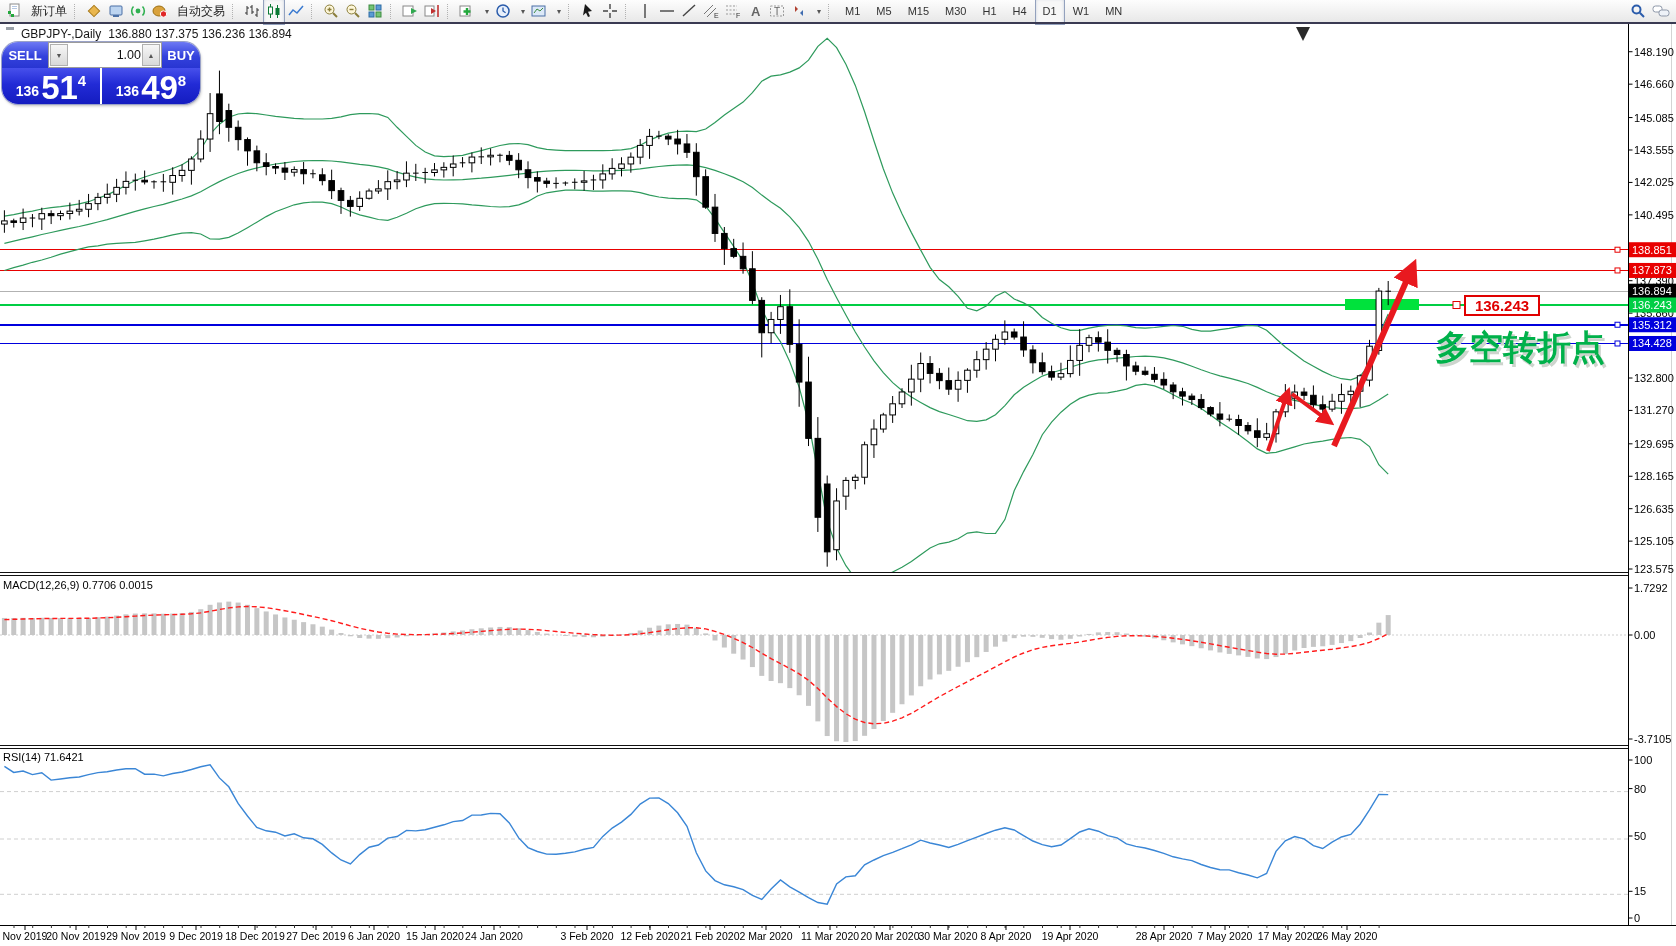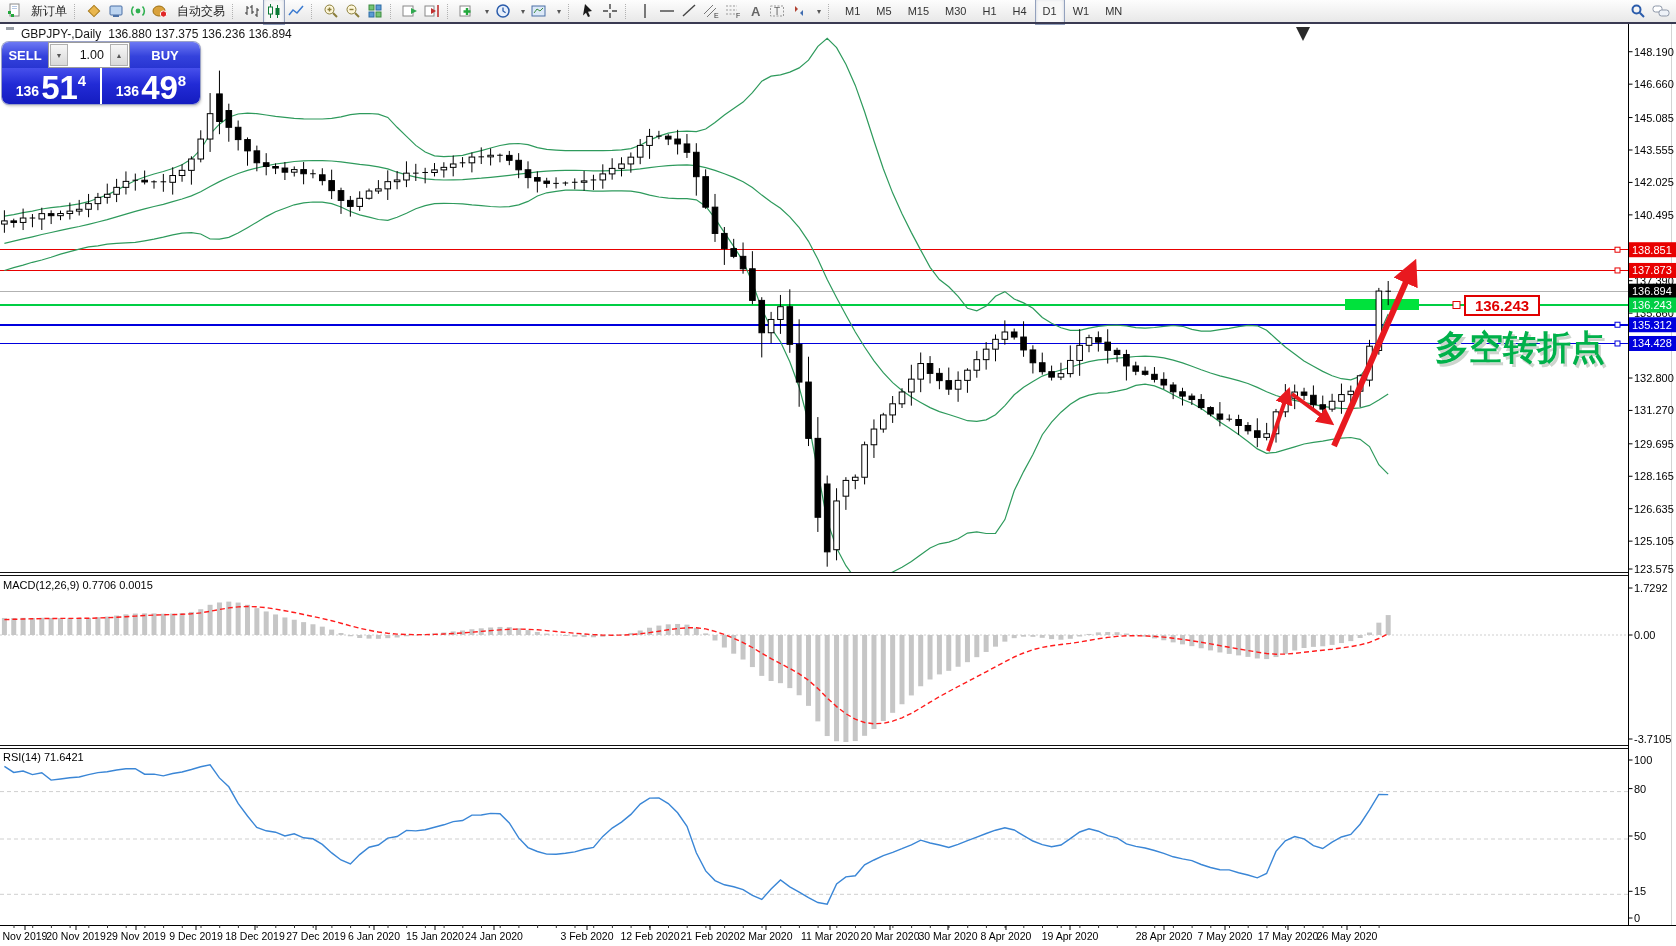--- a/index.html
+++ b/index.html
@@ -12,30 +12,30 @@
   .tb{height:28px;min-width:22px;display:flex;align-items:center;justify-content:center;gap:9px;
       border:1px solid transparent;padding:0 2px;font-size:12px;color:#222;box-sizing:border-box;cursor:default}
   .tb.pressed{background:#f7f7f7;border:1px solid #93a1bd;box-shadow:inset 0 1px 3px #c3cbdb}
   .tf{font-size:11px;color:#333;padding:0 7px;letter-spacing:0}
   .grip{width:4px;height:15px;border-left:1px dotted #b2b2b2;margin:0 4px}
   .sp{flex:1}
   .caret{font-size:8px;color:#555;margin-left:1px}
   .ohlc{position:absolute;left:6px;top:27px;z-index:4;display:flex;align-items:flex-start;gap:7px;
         font-size:12px;color:#161616}
   .sym-ic{width:8px;height:3px;background:#9aa0a8}
-  .trade-panel{position:absolute;left:2px;top:42px;width:198px;z-index:5;border-radius:7px;
+  .trade-panel{position:absolute;left:2px;top:42px;width:198px;z-index:5;border-radius:16px;
                overflow:hidden;box-shadow:0 0 0 1px #9aa2c8,1px 2px 3px rgba(0,0,0,.25)}
   .tp-row1{display:flex;height:26px}
   .sell-btn,.buy-btn{background:linear-gradient(#6d79f4 0%,#3442dc 55%,#2835d2 100%);color:#fff;
         font-size:13px;font-weight:bold;display:flex;align-items:center;justify-content:center}
-  .sell-btn{width:46px}.buy-btn{width:70px;flex:0 0 auto}
+  .sell-btn{width:46px}.buy-btn{width:38px;flex:0 0 auto}
   .vol-box{flex:1;background:#fff;border:1px solid #9b9b9b;display:flex;align-items:stretch;box-sizing:border-box}
   .spin{width:16px;background:linear-gradient(#f7f7f7,#d9d9d9);border:1px solid #b0b0b0;margin:1px;
         display:flex;align-items:center;justify-content:center;font-size:7px;color:#555}
-  .vol-val{flex:1;display:flex;align-items:center;justify-content:flex-end;padding-right:5px;
+  .vol-val{flex:1;display:flex;align-items:center;justify-content:flex-end;
         font-size:12.5px;color:#111}
   .tp-row2{display:flex;height:36px;background:#fff;gap:2px}
   .price-cell{flex:1;background:linear-gradient(#4750ec 0%,#222bd6 45%,#141cc0 100%);color:#fff;
         display:flex;align-items:flex-end;justify-content:center;padding-bottom:1px}
   .p-small{font-size:14px;font-weight:bold;margin:0 2px 4px 0}
   .p-big{font-size:33px;font-weight:bold;line-height:31px}
   .p-sup{font-size:15px;font-weight:bold;margin-bottom:14px}
   #chart{position:absolute;left:0;top:0;z-index:1}
   .cjk{font-family:"Liberation Sans",sans-serif;font-weight:bold}
   svg text{font-family:"Liberation Sans",sans-serif}

